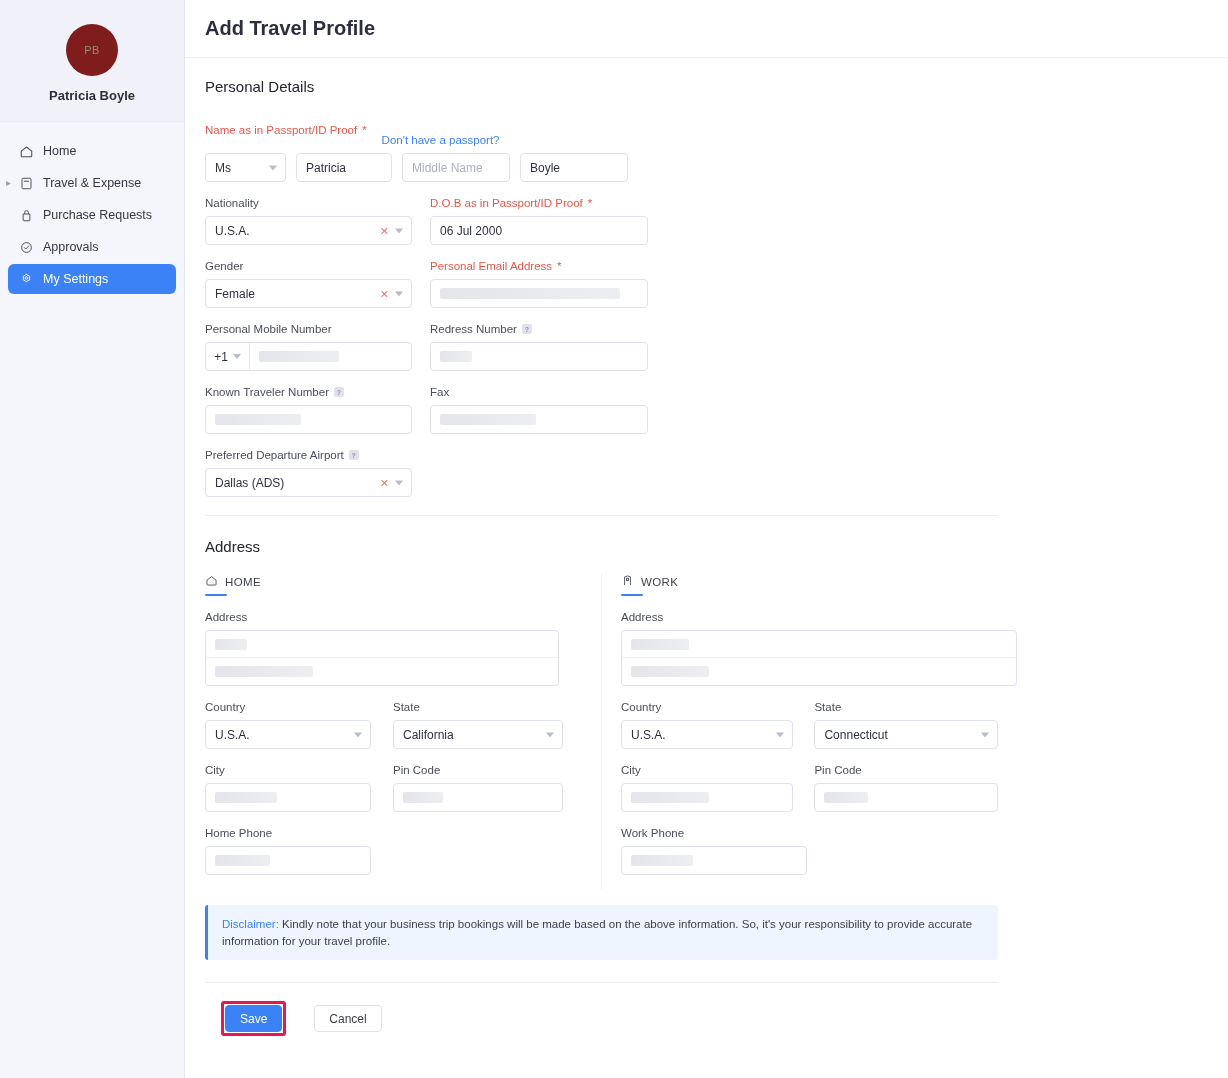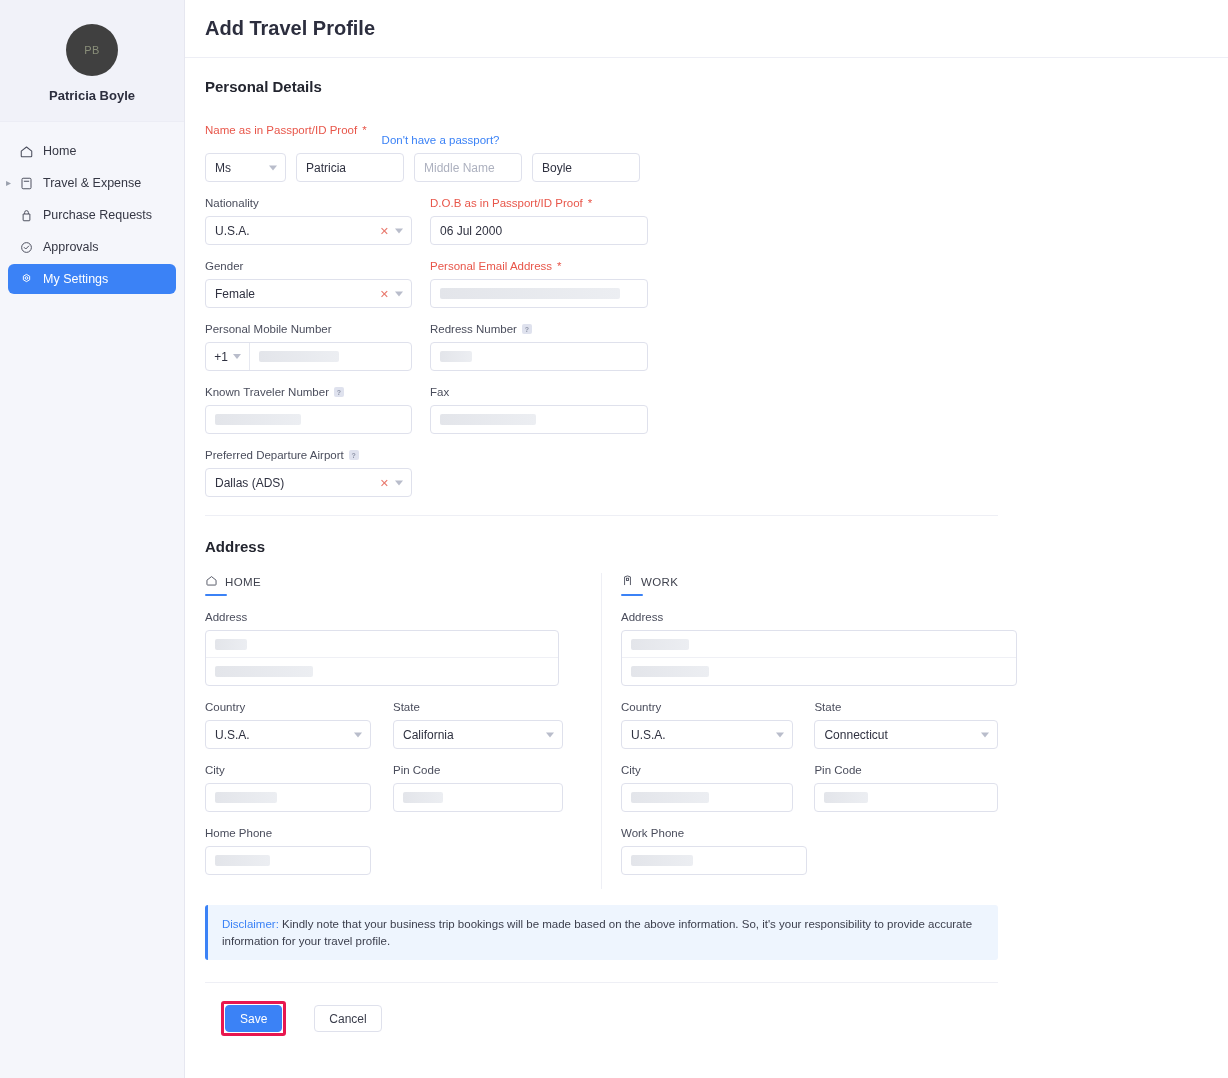--- a/index.html
+++ b/index.html
@@ -20,21 +20,21 @@
     display: flex; flex-direction: column;
   }
   .profile-block {
     padding: 24px 0 18px 0;
     display: flex; flex-direction: column; align-items: center;
     background: #f1f2f9;
     border-bottom: 1px solid #ecedf5;
   }
   .avatar {
     width: 52px; height: 52px; border-radius: 50%;
-    background: #404040;
+    background: #7f1d1d;
     display: flex; align-items: center; justify-content: center;
     font-size: 11px; color: #8a8f7a; letter-spacing: .5px;
   }
   .profile-name {
     margin-top: 12px; font-size: 13px; font-weight: bold; color: #2c2e3e;
   }
   .nav { padding: 14px 8px 0 8px; display: flex; flex-direction: column; gap: 2px; }
   .nav-item {
     display: flex; align-items: center; gap: 9px;
     height: 30px; padding: 0 10px; border-radius: 6px;
@@ -49,21 +49,21 @@
   .nav-ico svg { display:block; }
 
   
   .main { flex: 1; height: 1078px; overflow: hidden; background: #fff; }
   .page-header {
     height: 58px; display: flex; align-items: center;
     padding: 0 20px; border-bottom: 1px solid #edeef5;
   }
   .page-title { font-size: 20px; font-weight: bold; color: #2c2e3e; }
   .content { padding: 20px 20px 0 20px; }
-  .section-title { font-size: 15px; font-weight: bold; color: #23252f; margin-bottom: 18px; }
+  .section-title { font-size: 15px; font-weight: normal; color: #23252f; margin-bottom: 18px; }
 
   .label {
     font-size: 11.5px; color: #4a4d5c; margin-bottom: 6px;
     display: flex; align-items: center; gap: 5px; line-height: 14px;
   }
   .label.req { color: #e8564a; }
   .req-star { color: #e8564a; }
   .helper-link { color: #3b82f6; font-size: 11.5px; margin-left: 10px; cursor: pointer; margin-top: 20px; }
   .info-ico {
     width: 10px; height: 10px; border-radius: 2px; background: #dfe2ee;
@@ -217,21 +217,21 @@
       <div class="label req">
         <span>Name as in Passport/ID Proof</span>
         <span class="req-star">*</span>
         <span class="helper-link">Don't have a passport?</span>
       </div>
       <div class="row">
         <div class="fld sel" style="width:81px">
           <span>Ms</span>
           <span class="chev"></span>
         </div>
-        <div class="fld" style="width:108px">
+        <div class="fld" style="width:96px">
           <span>Patricia</span>
         </div>
         <div class="fld ph" style="width:108px">
           <span>Middle Name</span>
         </div>
         <div class="fld" style="width:108px">
           <span>Boyle</span>
         </div>
       </div>
 

